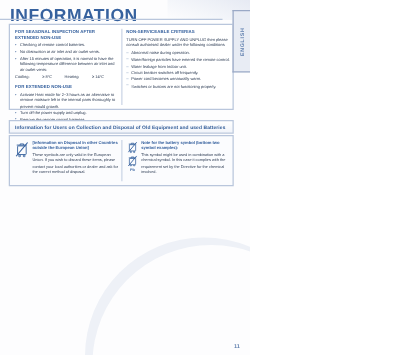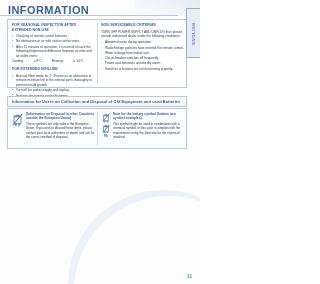--- a/index.html
+++ b/index.html
@@ -47,21 +47,21 @@
     writing-mode:vertical-rl;
     transform:rotate(180deg);
     font-size:4.2px;
     letter-spacing:.6px;
     font-weight:bold;
     color:#5f7fae;
   }
 
   .header{
     position:absolute;top:4px;left:8px;
-    font-size:11px;font-weight:bold;letter-spacing:.4px;
+    font-size:14px;font-weight:bold;letter-spacing:.4px;
     color:#36619e;
     z-index:3;
   }
   .header-rule{
     position:absolute;top:15px;left:0;width:178px;height:1px;
     background:#b9c6dc;z-index:3;
   }
 
   .box{
     position:absolute;

